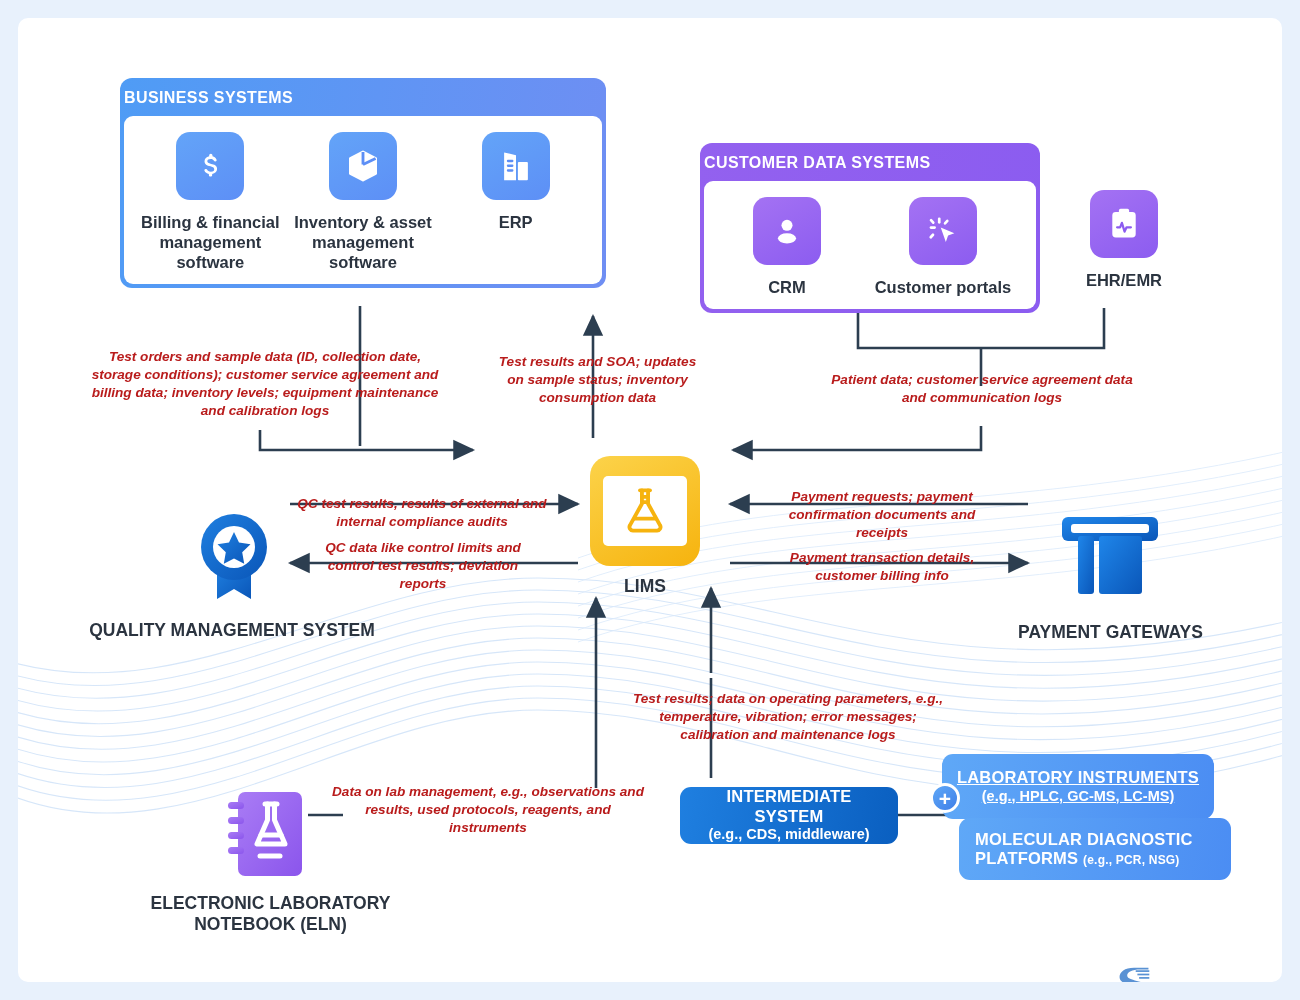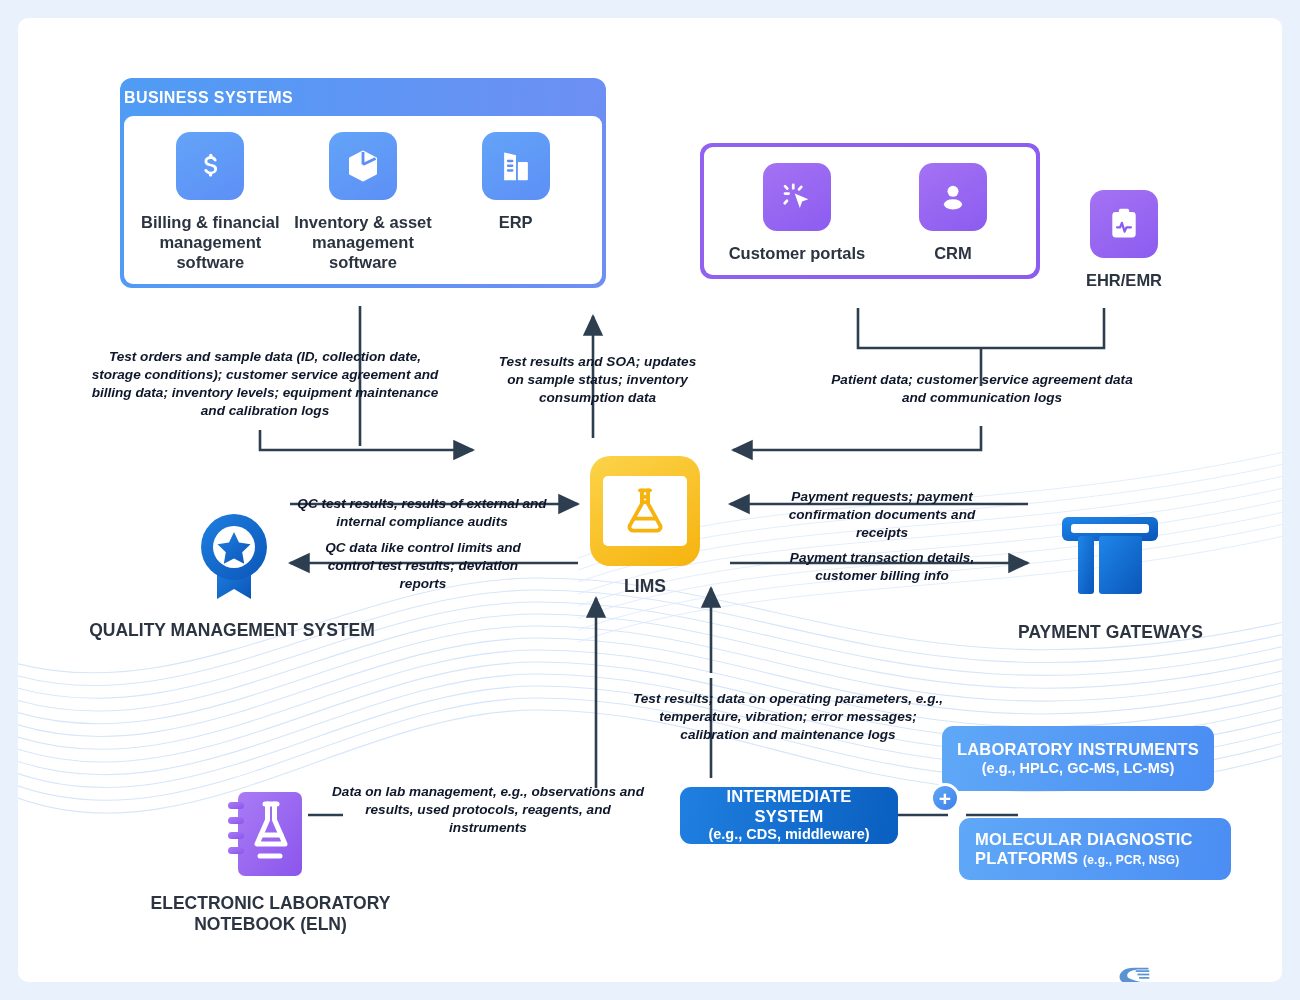--- a/index.html
+++ b/index.html
@@ -57,21 +57,21 @@
   
   .node-title {
     position:absolute; text-align:center;
     font-size: 17.5px; font-weight: bold; color:#2b3440; line-height:1.22;
   }
 
   
   .ann {
     position:absolute; text-align:center;
     font-style: italic; font-weight: bold;
-    font-size: 13.6px; line-height: 1.32; color:#0f172a;
+    font-size: 13.6px; line-height: 1.32; color:#b91c1c;
   }
 
   
   .pill {
     position:absolute; border-radius: 11px;
     display:flex; flex-direction:column; justify-content:center;
     color:#fff; text-align:center; padding: 7px 12px;
   }
   .pill.dark   { background: linear-gradient(100deg,#1f7fe0,#0a5fc0); }
   .pill.light  { background: linear-gradient(100deg,#5fa8f7,#4b8df3); }
@@ -198,44 +198,45 @@
             <rect x="6.2" y="14.1" width="4.2" height="1.5" rx=".7" fill="#5d8ff6"></rect>
           </svg>
         </div>
         <div class="tile-label">ERP</div>
       </div>
 
     </div>
   </div>
 
   <div class="group-card customer" style="left:682px; top:125px; width:340px;">
+    <div class="group-title">CUSTOMER DATA SYSTEMS</div>
     <div class="group-body">
+
+      <div class="tile" style="width:130px;">
+        <div class="tile-icon ic-purple">
+          <svg width="34" height="34" viewBox="0 0 24 24" fill="#fff">
+            <circle cx="12" cy="8" r="3.9"></circle>
+            <ellipse cx="12" cy="17.2" rx="6.4" ry="3.6"></ellipse>
+          </svg>
+        </div>
+        <div class="tile-label">CRM</div>
+      </div>
 
       <div class="tile" style="width:150px;">
         <div class="tile-icon ic-purple">
           <svg width="34" height="34" viewBox="0 0 24 24" fill="#fff">
             <path d="M10.4 9.6 L20 13.6 L15.6 15.2 L14 19.8 Z"></path>
             <rect x="8.4" y="2.4" width="1.9" height="4.4" rx=".9"></rect>
             <rect x="2.6" y="8.6" width="4.4" height="1.9" rx=".9"></rect>
             <rect x="3.4" y="3.2" width="1.9" height="4.2" rx=".9" transform="rotate(-42 4.3 5.3)"></rect>
             <rect x="13.3" y="3.6" width="1.9" height="4.2" rx=".9" transform="rotate(42 14.2 5.7)"></rect>
             <rect x="3.2" y="13.4" width="1.9" height="4.2" rx=".9" transform="rotate(42 4.1 15.5)"></rect>
           </svg>
         </div>
         <div class="tile-label">Customer portals</div>
-      </div>
-
-      <div class="tile" style="width:130px;">
-        <div class="tile-icon ic-purple">
-          <svg width="34" height="34" viewBox="0 0 24 24" fill="#fff">
-            <circle cx="12" cy="8" r="3.9"></circle>
-            <ellipse cx="12" cy="17.2" rx="6.4" ry="3.6"></ellipse>
-          </svg>
-        </div>
-        <div class="tile-label">CRM</div>
       </div>
 
     </div>
   </div>
 
   <div class="standalone" style="left:1031px; top:172px;">
     <div class="tile-icon ic-purple">
       <svg width="36" height="36" viewBox="0 0 24 24" fill="#fff">
         <rect x="4.2" y="4" width="15.6" height="17" rx="2.3"></rect>
         <rect x="8.6" y="1.9" width="6.8" height="4.2" rx="1.1"></rect>
@@ -317,21 +318,21 @@
 
   <div class="pill dark" style="left:662px; top:769px; width:218px; height:57px;">
     <span class="l1">INTERMEDIATE SYSTEM</span>
     <span class="l2">(e.g., CDS, middleware)</span>
   </div>
 
   <div class="plus-badge" style="left:912px; top:765px;">
     <span>+</span>
   </div>
 
-  <div class="pill light" style="left:924px; top:708px; width:272px; height:65px;">
+  <div class="pill light" style="left:924px; top:736px; width:272px; height:65px;text-decoration:underline;">
     <span class="l1">LABORATORY INSTRUMENTS</span>
     <span class="l2">(e.g., HPLC, GC-MS, LC-MS)</span>
   </div>
 
   <div class="pill light" style="left:924px; top:800px; width:272px; height:62px; align-items:flex-start; text-align:left; padding-left:16px;margin-left:17px;">
     <span class="l1">MOLECULAR DIAGNOSTIC</span>
     <span class="l1">
       <span>PLATFORMS</span>
       <span class="sub">(e.g., PCR, NSG)</span>
     </span>

